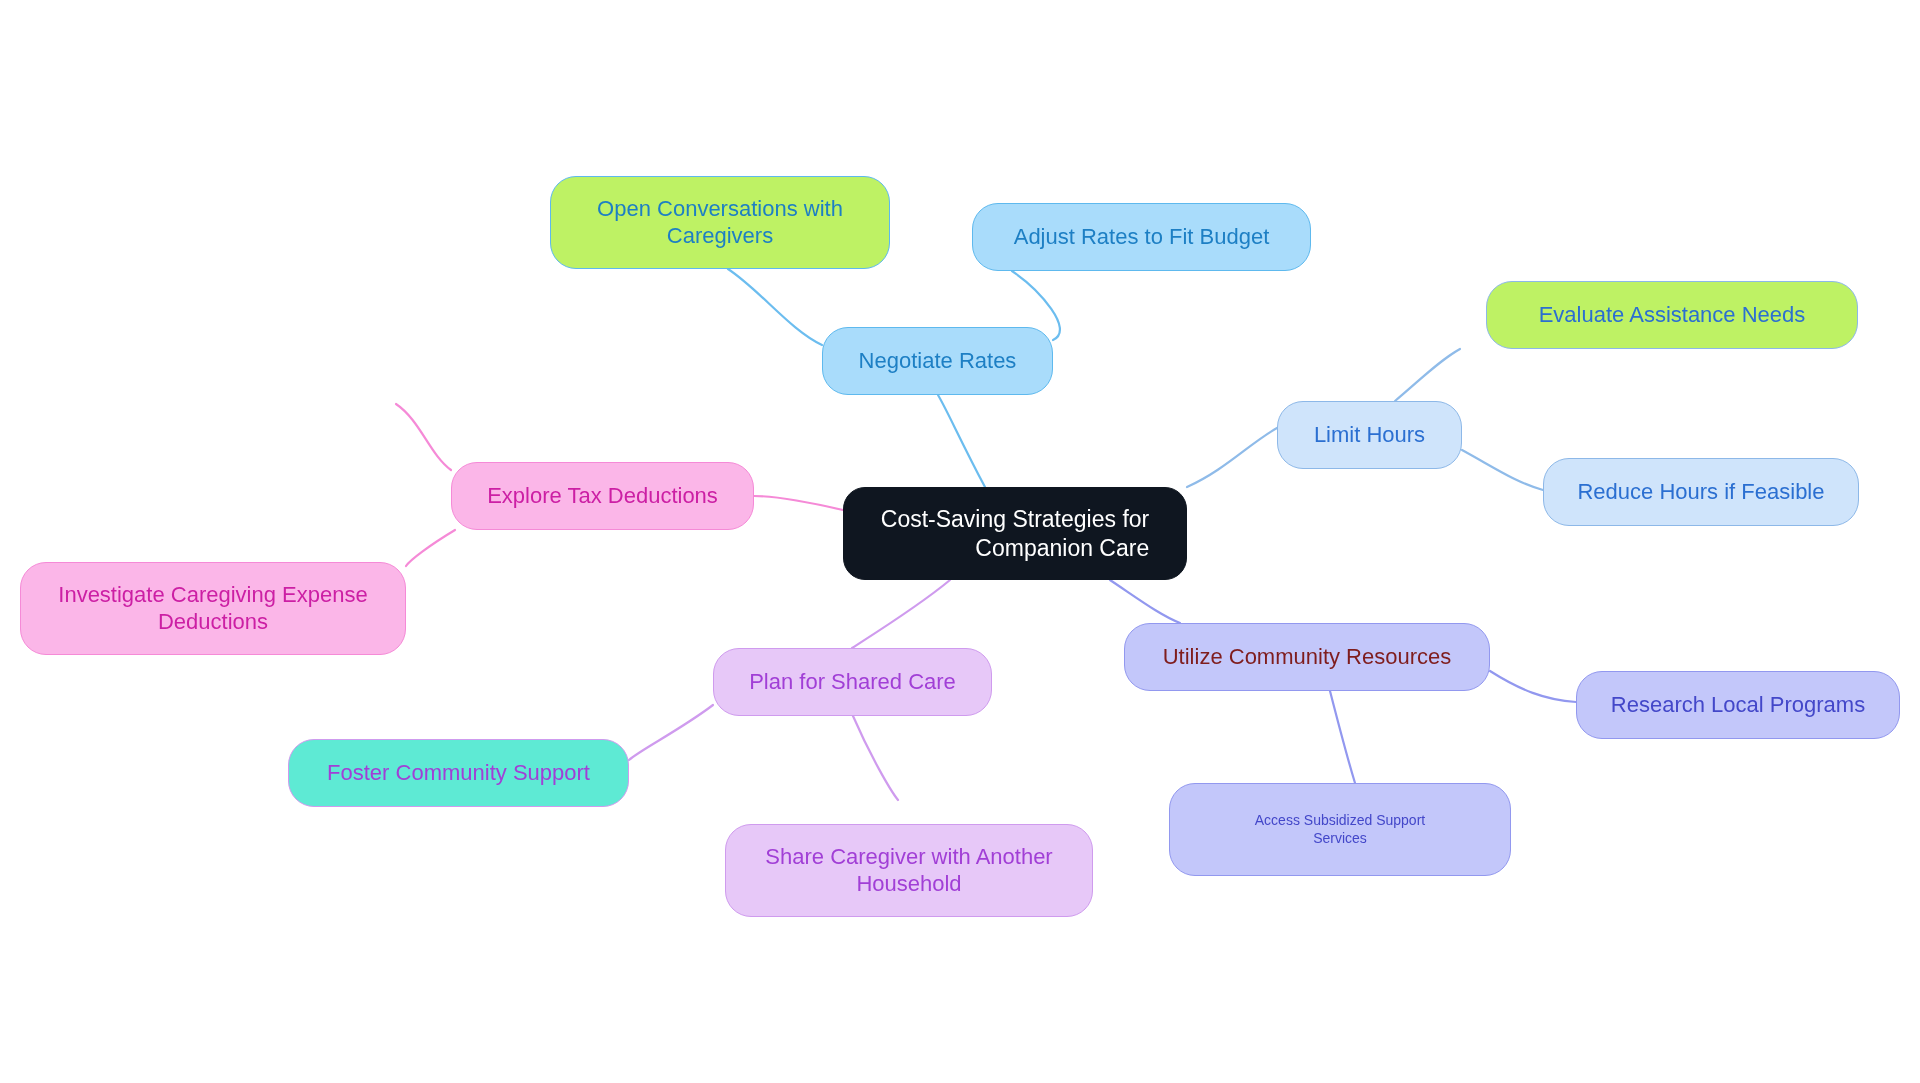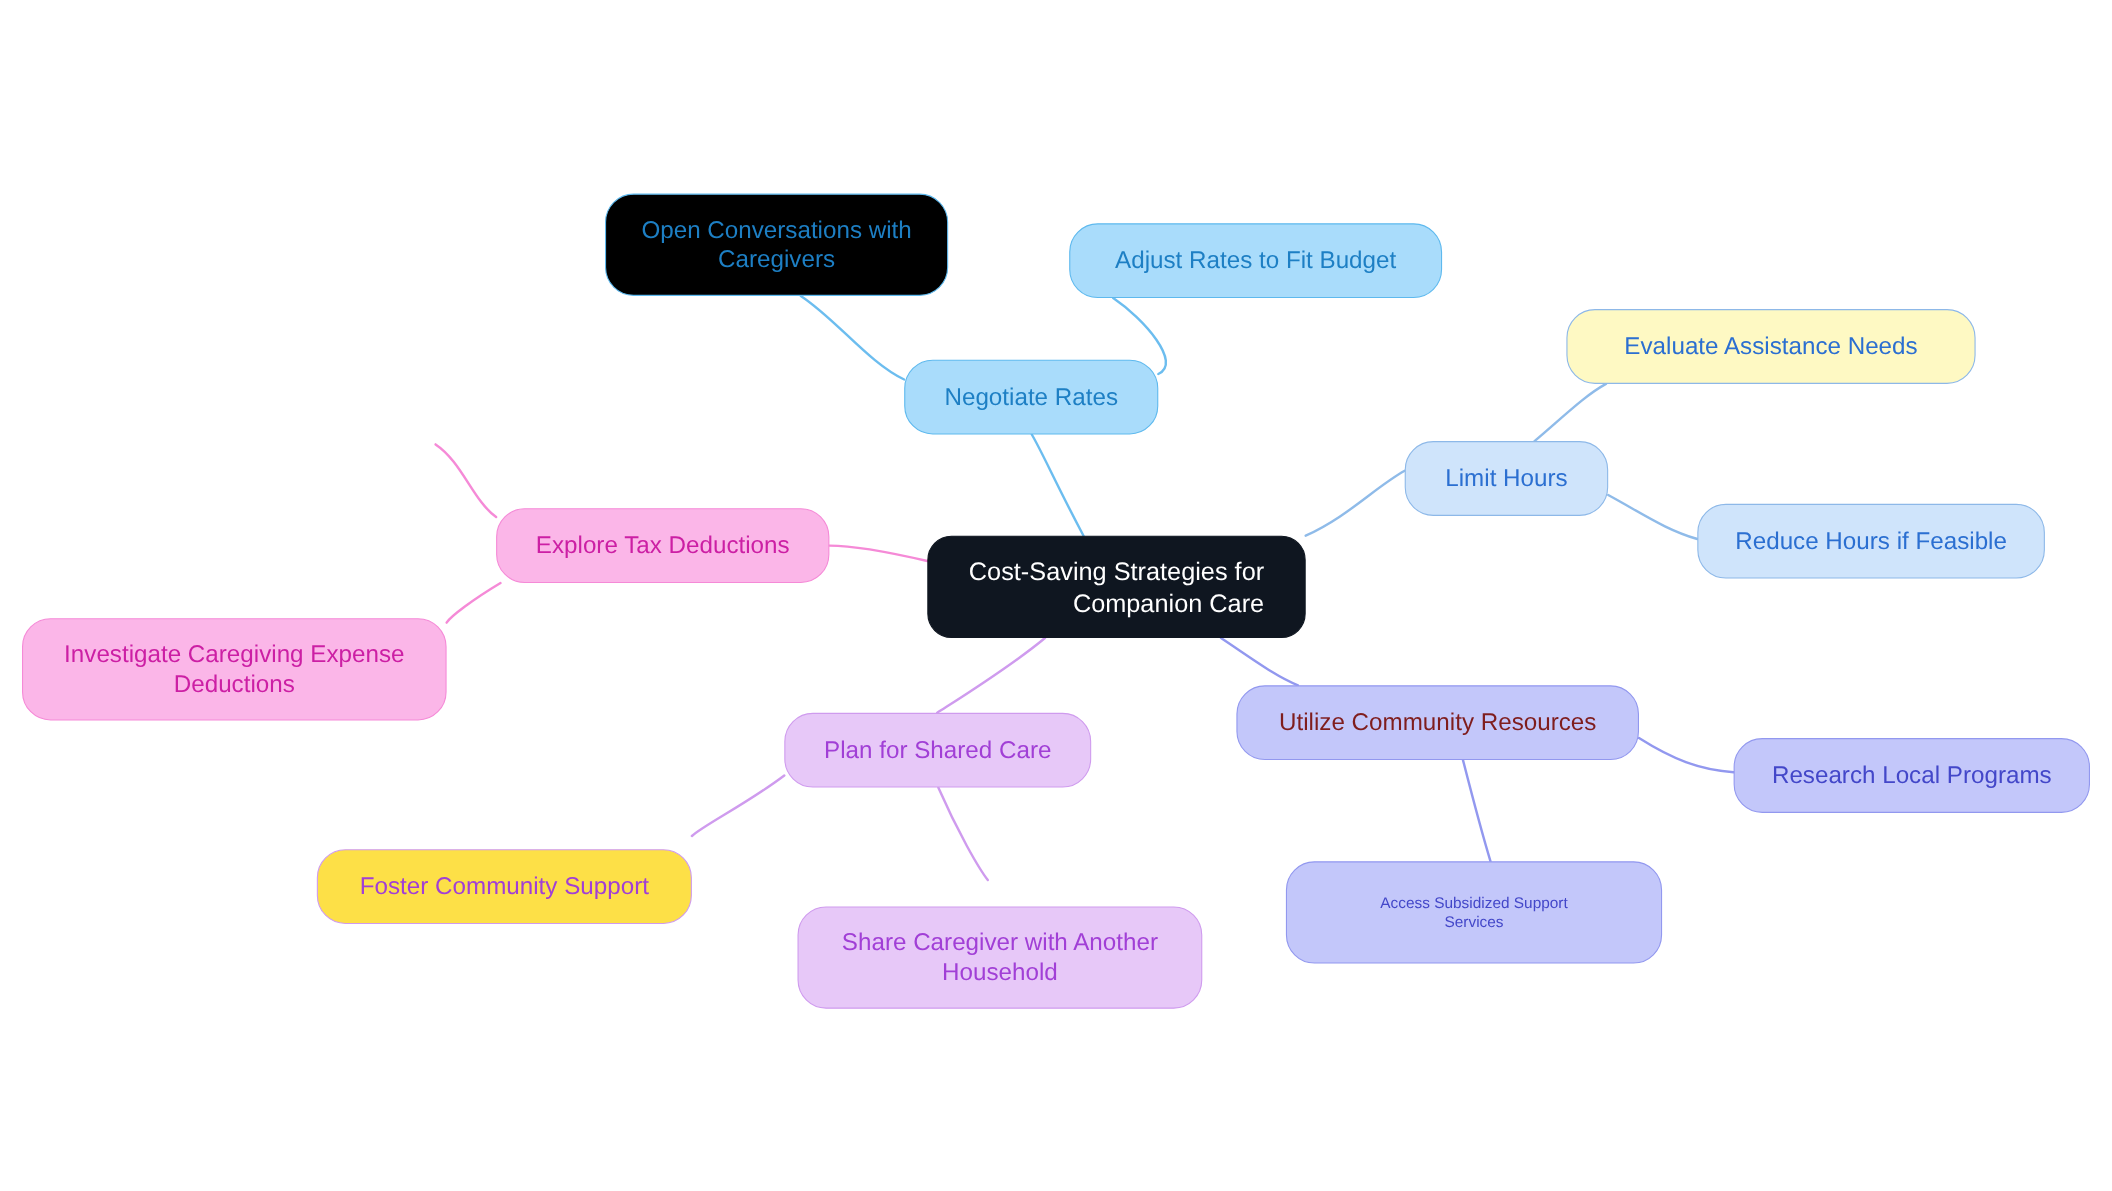--- a/index.html
+++ b/index.html
@@ -61,30 +61,30 @@
       <path d="M 950,580 C 920,605 880,630 852,648" fill="none" stroke="#cf9bee" stroke-width="2.2" stroke-linecap="round"></path>
       <path d="M 713,705 C 680,730 640,750 629,760" fill="none" stroke="#cf9bee" stroke-width="2.2" stroke-linecap="round"></path>
       <path d="M 853,716 C 870,755 890,790 898,800" fill="none" stroke="#cf9bee" stroke-width="2.2" stroke-linecap="round"></path>
       <path d="M 843,510 C 800,500 770,496 754,496" fill="none" stroke="#f58ad7" stroke-width="2.2" stroke-linecap="round"></path>
       <path d="M 451,470 C 430,455 420,420 396,404" fill="none" stroke="#f58ad7" stroke-width="2.2" stroke-linecap="round"></path>
       <path d="M 455,530 C 430,545 410,560 406,566" fill="none" stroke="#f58ad7" stroke-width="2.2" stroke-linecap="round"></path>
     </svg>
 <div class="node root" style="left: 843px; top: 487px; width: 344px; height: 93px; background: rgb(15, 22, 32); border-color: rgb(15, 22, 32); color: rgb(255, 255, 255); font-size: 23px; text-align: right;"><span>Cost-Saving Strategies for
 Companion Care</span></div>
     <div class="node" style="left: 822px; top: 327px; width: 231px; height: 68px; background: rgb(169, 220, 251); border-color: rgb(94, 185, 238); color: rgb(29, 127, 196); font-size: 22px;"><span>Negotiate Rates</span></div>
-    <div class="node" style="left: 550px; top: 176px; width: 312px; height: 93px; background: #000000; border-color: rgb(94, 185, 238); color: rgb(29, 127, 196); font-size: 22px;"><span>Open Conversations with
+    <div class="node" style="left: 550px; top: 176px; width: 340px; height: 93px; background: #bef264; border-color: rgb(94, 185, 238); color: rgb(29, 127, 196); font-size: 22px;"><span>Open Conversations with
 Caregivers</span></div>
     <div class="node" style="left: 972px; top: 203px; width: 339px; height: 68px; background: rgb(169, 220, 251); border-color: rgb(94, 185, 238); color: rgb(29, 127, 196); font-size: 22px;"><span>Adjust Rates to Fit Budget</span></div>
     <div class="node" style="left: 1277px; top: 401px; width: 185px; height: 68px; background: rgb(207, 228, 251); border-color: rgb(141, 184, 232); color: rgb(43, 111, 209); font-size: 22px;"><span>Limit Hours</span></div>
-    <div class="node" style="left: 1424px; top: 281px; width: 372px; height: 68px; background: #fef9c3; border-color: rgb(141, 184, 232); color: rgb(43, 111, 209); font-size: 22px;"><span>Evaluate Assistance Needs</span></div>
+    <div class="node" style="left: 1486px; top: 281px; width: 372px; height: 68px; background: #bef264; border-color: rgb(141, 184, 232); color: rgb(43, 111, 209); font-size: 22px;"><span>Evaluate Assistance Needs</span></div>
     <div class="node" style="left: 1543px; top: 458px; width: 316px; height: 68px; background: rgb(207, 228, 251); border-color: rgb(141, 184, 232); color: rgb(43, 111, 209); font-size: 22px;"><span>Reduce Hours if Feasible</span></div>
     <div class="node" style="left: 1124px; top: 623px; width: 366px; height: 68px; background: rgb(195, 199, 250); border-color: rgb(146, 152, 239); color: #7f1d1d; font-size: 22px;"><span>Utilize Community Resources</span></div>
     <div class="node" style="left: 1576px; top: 671px; width: 324px; height: 68px; background: rgb(195, 199, 250); border-color: rgb(146, 152, 239); color: rgb(67, 71, 201); font-size: 22px;"><span>Research Local Programs</span></div>
     <div class="node" style="left: 1169px; top: 783px; width: 342px; height: 93px; background: rgb(195, 199, 250); border-color: rgb(146, 152, 239); color: rgb(67, 71, 201); font-size: 14px;"><span>Access Subsidized Support
 Services</span></div>
     <div class="node" style="left: 713px; top: 648px; width: 279px; height: 68px; background: rgb(231, 200, 248); border-color: rgb(207, 155, 238); color: rgb(161, 63, 214); font-size: 22px;"><span>Plan for Shared Care</span></div>
-    <div class="node" style="left: 288px; top: 739px; width: 341px; height: 68px; background: #fde047; border-color: rgb(207, 155, 238); color: rgb(161, 63, 214); font-size: 22px; margin-top: 33px;"><span>Foster Community Support</span></div>
+    <div class="node" style="left: 288px; top: 739px; width: 341px; height: 68px; background: #5eead4; border-color: rgb(207, 155, 238); color: rgb(161, 63, 214); font-size: 22px;"><span>Foster Community Support</span></div>
     <div class="node" style="left: 725px; top: 800px; width: 368px; height: 93px; background: rgb(231, 200, 248); border-color: rgb(207, 155, 238); color: rgb(161, 63, 214); font-size: 22px; margin-top: 24px;"><span>Share Caregiver with Another
 Household</span></div>
     <div class="node" style="left: 451px; top: 462px; width: 303px; height: 68px; background: rgb(251, 182, 232); border-color: rgb(245, 138, 215); color: rgb(204, 31, 164); font-size: 22px;"><span>Explore Tax Deductions</span></div>
     <div class="node" style="left: 20px; top: 562px; width: 386px; height: 93px; background: rgb(251, 182, 232); border-color: rgb(245, 138, 215); color: rgb(204, 31, 164); font-size: 22px;"><span>Investigate Caregiving Expense
 Deductions</span></div>
   </div>
 
 </body></html>

